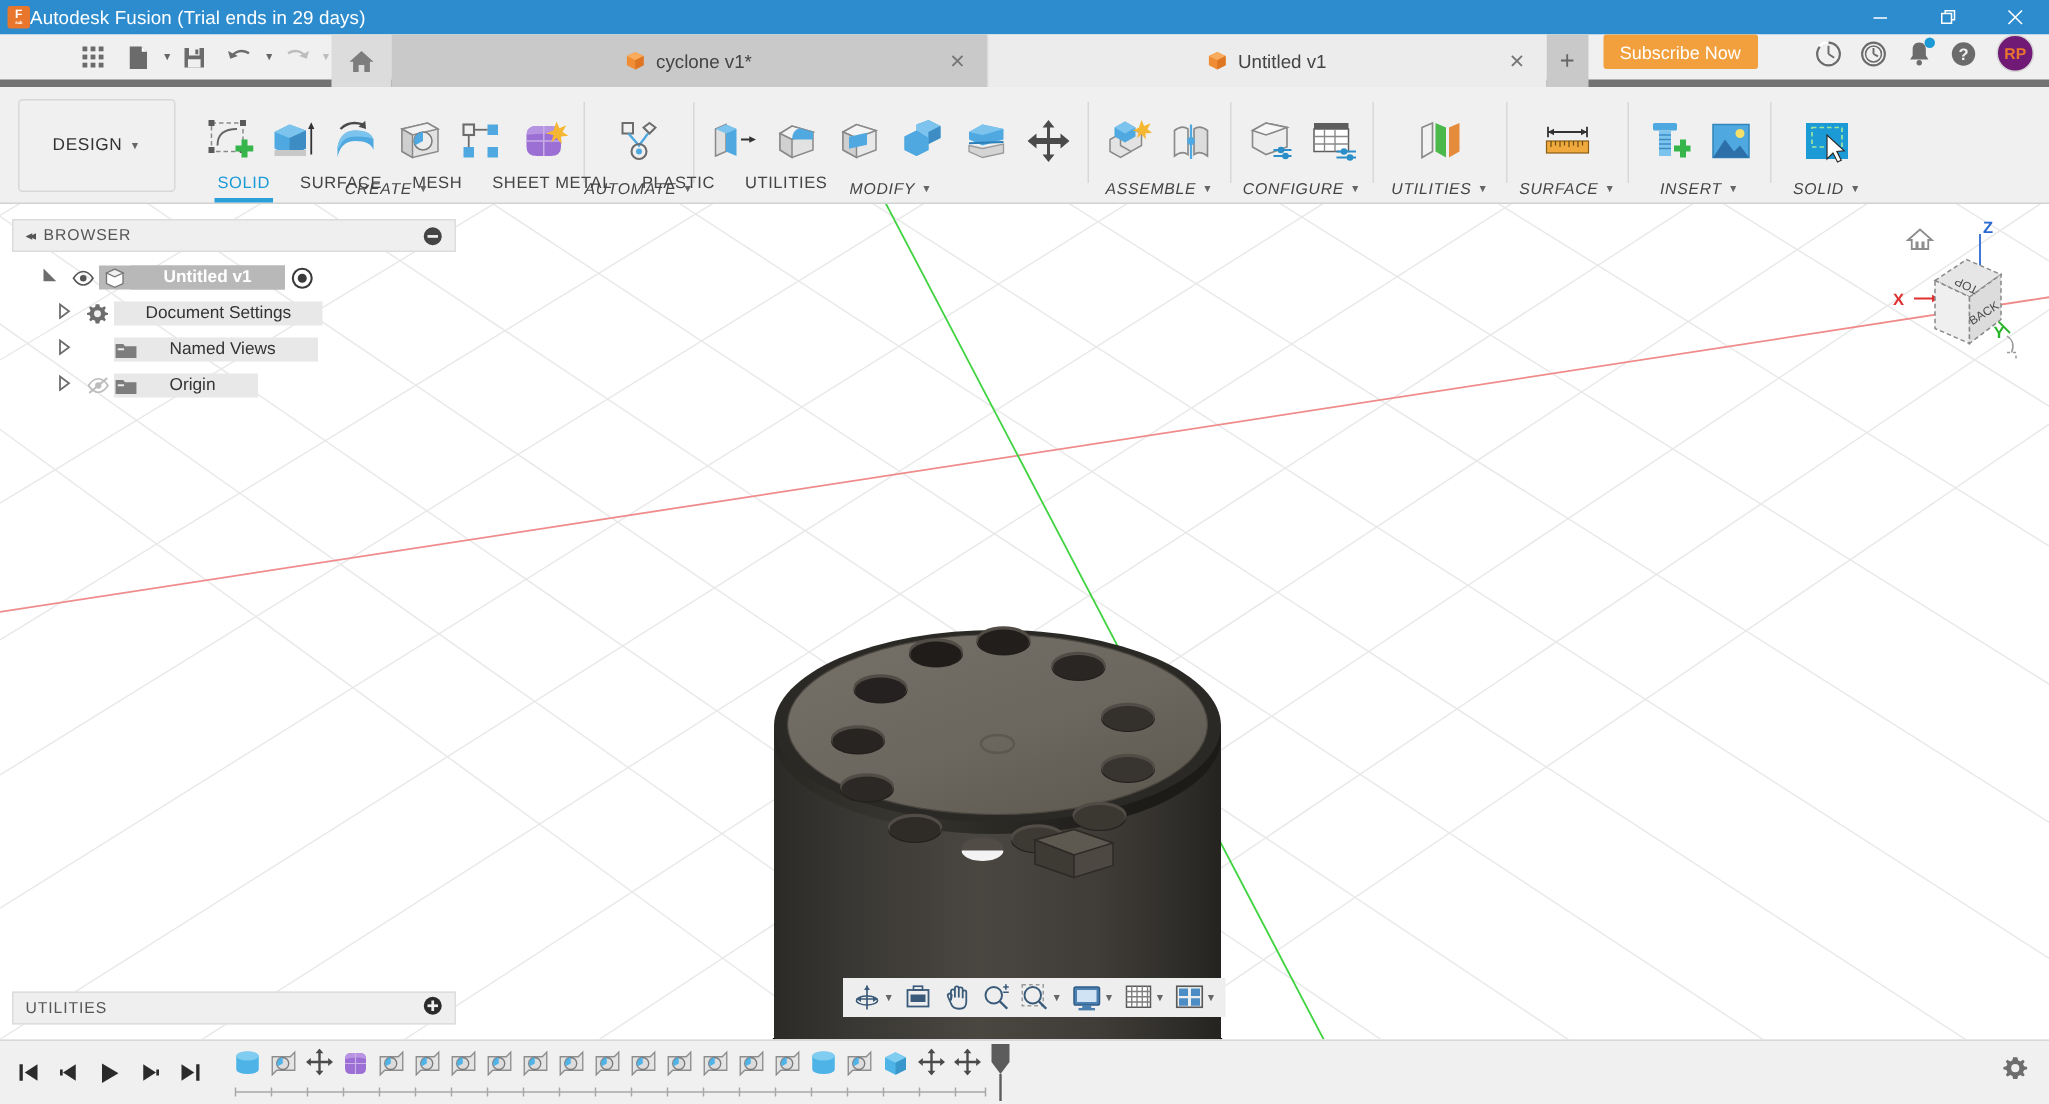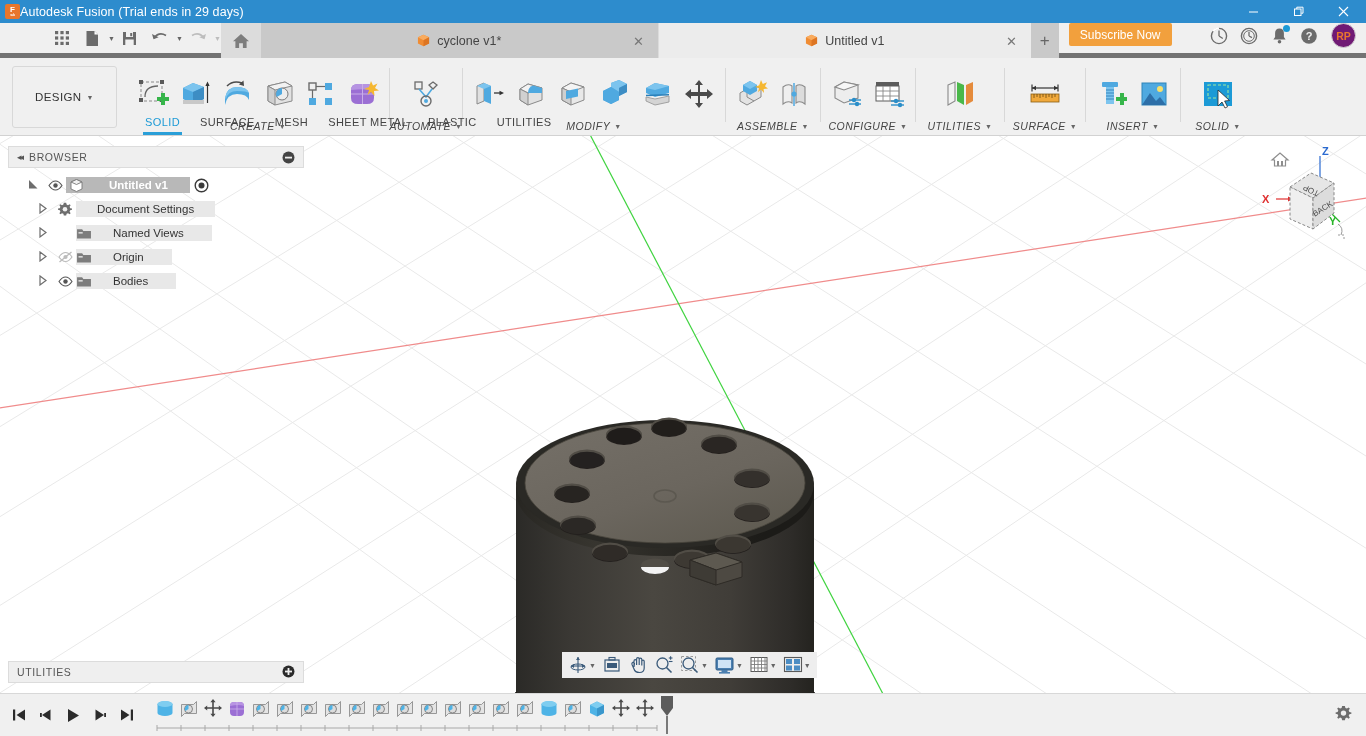--- a/index.html
+++ b/index.html
@@ -911,40 +911,20 @@
           </span>
           <span style="display:flex;align-items:center;background:#e8e8e8;padding-right:7px">
             <svg class="folder-ico" viewBox="0 0 17 14">
               <path d="M1 2.5 L6.5 2.5 L7.8 4.2 L16 4.2 L16 12.5 L1 12.5 Z" fill="#7d7d7d"></path>
               <rect x="2.6" y="5.6" width="4.5" height="1.4" fill="#efefef"></rect>
             </svg>
             <span class="node-label" style="background:transparent">Origin</span>
           </span>
         </div>
 
-        <div class="tree-row indent1">
-          <span class="twisty">
-            <svg width="10" height="11" viewBox="0 0 10 11">
-                <path d="M2 1 L8 5.5 L2 10 Z" fill="none" stroke="#6d6d6d" stroke-width="1.2"></path>
-              </svg>
-          </span>
-          <span class="eye">
-            <svg width="15" height="11" viewBox="0 0 15 11">
-              <path d="M7.5 1 C11 1 14 5.5 14 5.5 C14 5.5 11 10 7.5 10 C4 10 1 5.5 1 5.5 C1 5.5 4 1 7.5 1 Z" fill="none" stroke="#555" stroke-width="1.1"></path>
-              <circle cx="7.5" cy="5.5" r="2.2" fill="#555"></circle>
-            </svg>
-          </span>
-          <span style="display:flex;align-items:center;background:#e8e8e8;padding-right:7px">
-            <svg class="folder-ico" viewBox="0 0 17 14">
-              <path d="M1 2.5 L6.5 2.5 L7.8 4.2 L16 4.2 L16 12.5 L1 12.5 Z" fill="#7d7d7d"></path>
-              <rect x="2.6" y="5.6" width="4.5" height="1.4" fill="#efefef"></rect>
-            </svg>
-            <span class="node-label" style="background:transparent">Bodies</span>
-          </span>
-        </div>
 
       </div>
     </div>
 
     <div class="viewcube">
       <svg width="100" height="105" viewBox="0 0 100 105">
 
         <g>
           <path d="M24 18 L32 11 L40 18 L37.5 18 L37.5 24 L26.5 24 L26.5 18 Z" fill="none" stroke="#8d8d8d" stroke-width="1.2"></path>
           <rect x="29" y="19" width="2" height="5" fill="#8d8d8d"></rect>

